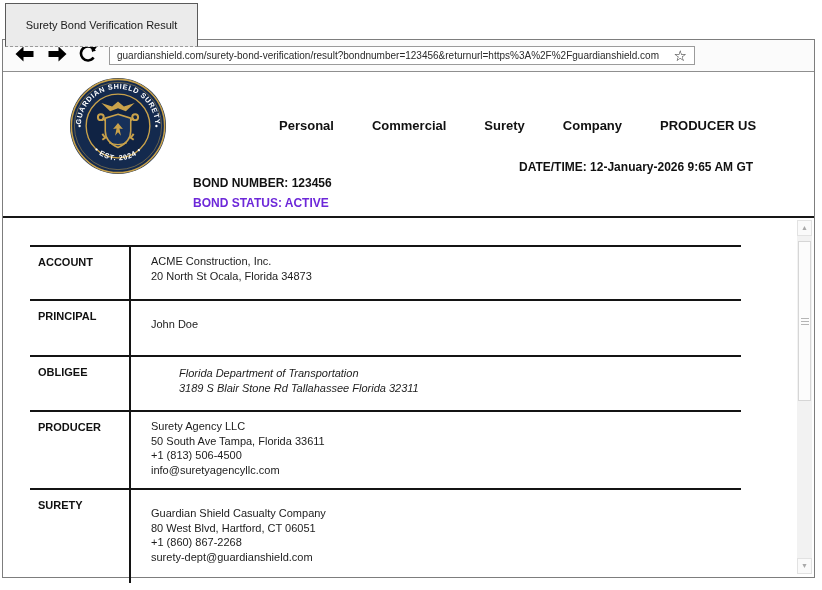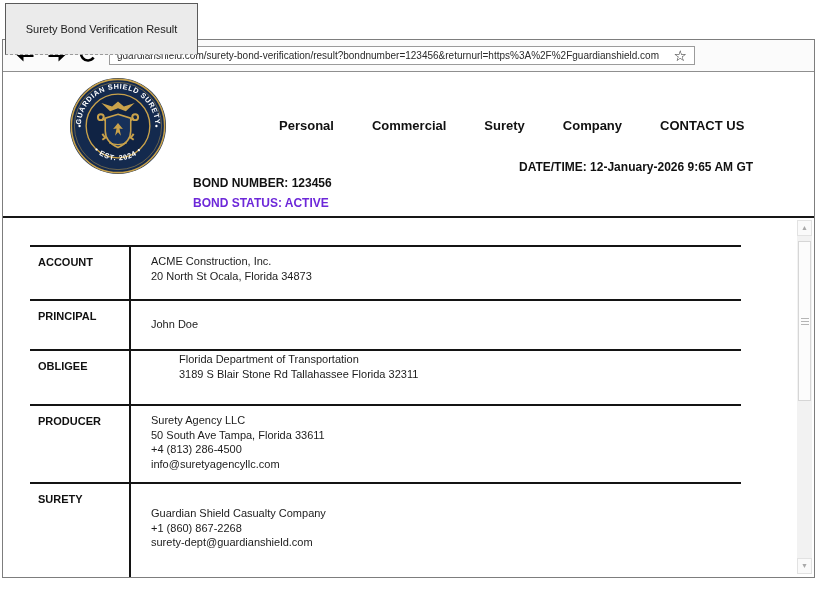--- a/index.html
+++ b/index.html
@@ -1,21 +1,21 @@
 <!DOCTYPE html>
 <html><head>
 <meta charset="utf-8">
 <style>
   * { margin:0; padding:0; box-sizing:border-box; }
   html,body { width:822px; height:590px; background:#ffffff; overflow:hidden;
               font-family:"Liberation Sans", sans-serif; }
   .stage { position:relative; width:822px; height:590px; background:#fff; }
 
   
-  .tab { position:absolute; left:5px; top:3px; width:193px; height:52px;
+  .tab { position:absolute; left:5px; top:3px; width:193px; height:44px;
          background:#ebebeb; border:1px solid #5a5a5a; border-bottom:1px dashed #9a9a9a;
          display:flex; align-items:center; justify-content:center;
          font-size:11px; color:#1a1a1a; z-index:3; }
 
   
   .window { position:absolute; left:2px; top:39px; width:813px; height:539px;
             border:1px solid #7d7d7d; background:#fff; }
 
   
   .chrome { position:relative; height:32px; border-bottom:1px solid #8f8f8f;
@@ -41,27 +41,27 @@
   .datetime  { position:absolute; left:516px; top:88px; font-size:12px; font-weight:bold; color:#111; }
 
   
   .main { position:relative; height:359px; background:#fff; }
   .btable { position:absolute; left:27px; top:27px; width:711px; }
   .trow { display:flex; border-top:2px solid #141414; }
   .tlabel { width:101px; border-right:2px solid #141414; font-weight:bold;
             font-size:11px; color:#111; padding:9px 2px 0 8px; }
   .tvalue { flex:1; font-size:11px; line-height:14.5px; color:#1c1c1c; padding:7px 4px 0 20px; }
   .trow.r0 { height:54px; }
-  .trow.r1 { height:50px; }
+  .trow.r1 { height:56px; }
   .trow.r2 { height:55px;gap:28px; }
   .trow.r3 { height:78px; }
   .trow.r4 { height:95px; }
   .trow.r1 .tvalue { padding-top:16px; }
-  .trow.r2 .tvalue { padding-top:1px; }
-  .trow.r4 .tvalue { padding-top:22px; }
+  .trow.r2 .tvalue { padding-top:9px;font-style:italic; }
+  .trow.r4 .tvalue { padding-top:16px; }
 
   
   .scrollbar { position:absolute; right:2px; top:2px; width:15px; height:354px;
                background:#f2f2f2; }
   .sb-btn { position:absolute; left:0; width:15px; height:16px; background:#fafafa;
             border:1px solid #e2e2e2; color:#a9a9a9; font-size:7px; text-align:center;
             line-height:14px; cursor:pointer; }
   .sb-up   { top:0; }
   .sb-down { bottom:0; }
   .sb-thumb { position:absolute; left:1px; top:21px; width:13px; height:160px;
@@ -146,21 +146,21 @@
           <path d="M50 47 L55 53 L51.5 52.5 L53 60 L50 56.5 L47 60 L48.5 52.5 L45 53 Z" fill="#C9A24B"></path>
           <path d="M41 67 Q50 71 59 67" fill="none" stroke="#C9A24B" stroke-width="1.4"></path>
         </svg>
       </div>
 
       <div class="nav">
         <span>Personal</span>
         <span>Commercial</span>
         <span>Surety</span>
         <span>Company</span>
-        <span>CONTACT US</span>
+        <span>PRODUCER US</span>
       </div>
 
       <div class="bondnum">BOND NUMBER: 123456</div>
       <div class="bondstat" style="color: #6d28d9;">BOND STATUS: ACTIVE</div>
       <div class="datetime">DATE/TIME: 12-January-2026 9:65 AM GT</div>
     </div>
 
     <div class="main">
       <div class="btable">
   <div class="trow r0">
@@ -184,29 +184,30 @@
               <div>Florida Department of Transportation</div>
               <div>3189 S Blair Stone Rd Tallahassee Florida 32311</div>
             </div>
   </div>
 
   <div class="trow r3">
     <div class="tlabel">PRODUCER</div>
     <div class="tvalue">
               <div>Surety Agency LLC</div>
               <div>50 South Ave Tampa, Florida 33611</div>
-              <div>+4 (813) 286-4500</div>
+              <div>+1 (813) 506-4500</div>
               <div>info@suretyagencyllc.com</div>
             </div>
   </div>
 
   <div class="trow r4">
     <div class="tlabel">SURETY</div>
     <div class="tvalue">
               <div>Guardian Shield Casualty Company</div>
+              <div>80 West Blvd, Hartford, CT 06051</div>
               <div>+1 (860) 867-2268</div>
               <div>surety-dept@guardianshield.com</div>
             </div>
   </div>
 </div>
 
       <div class="scrollbar">
         <div class="sb-btn sb-up">
           <span>▲</span>
         </div>

